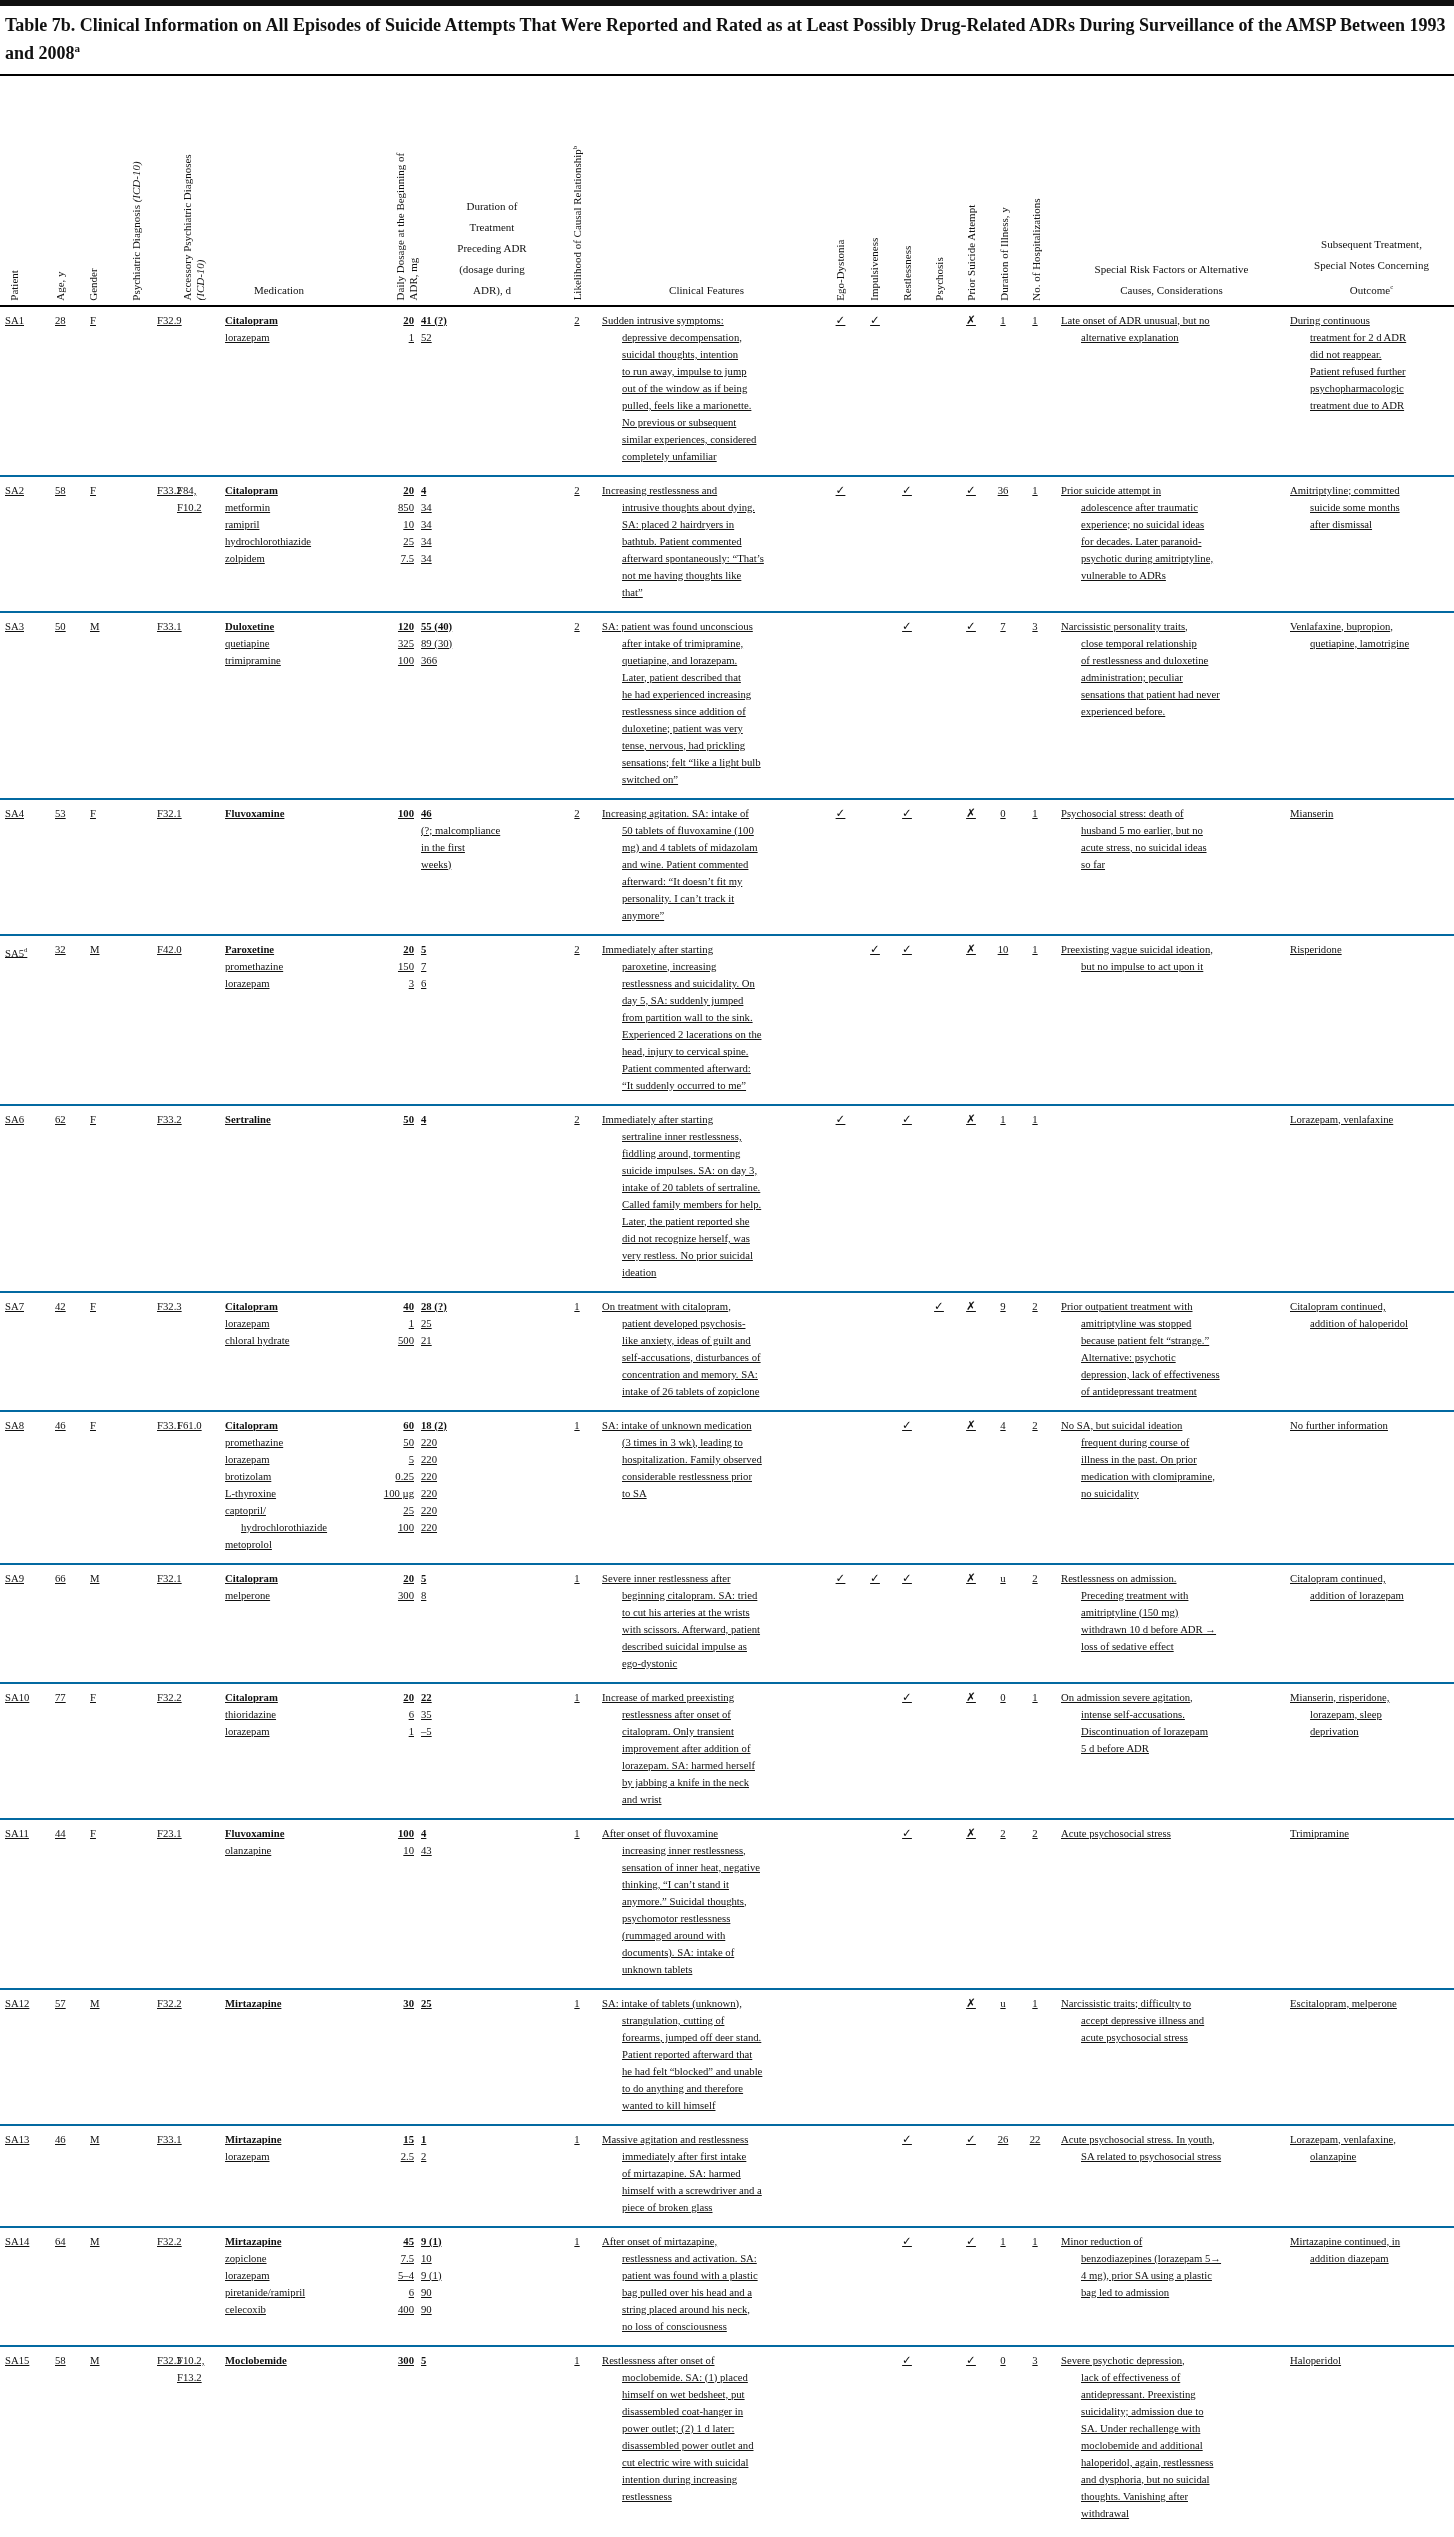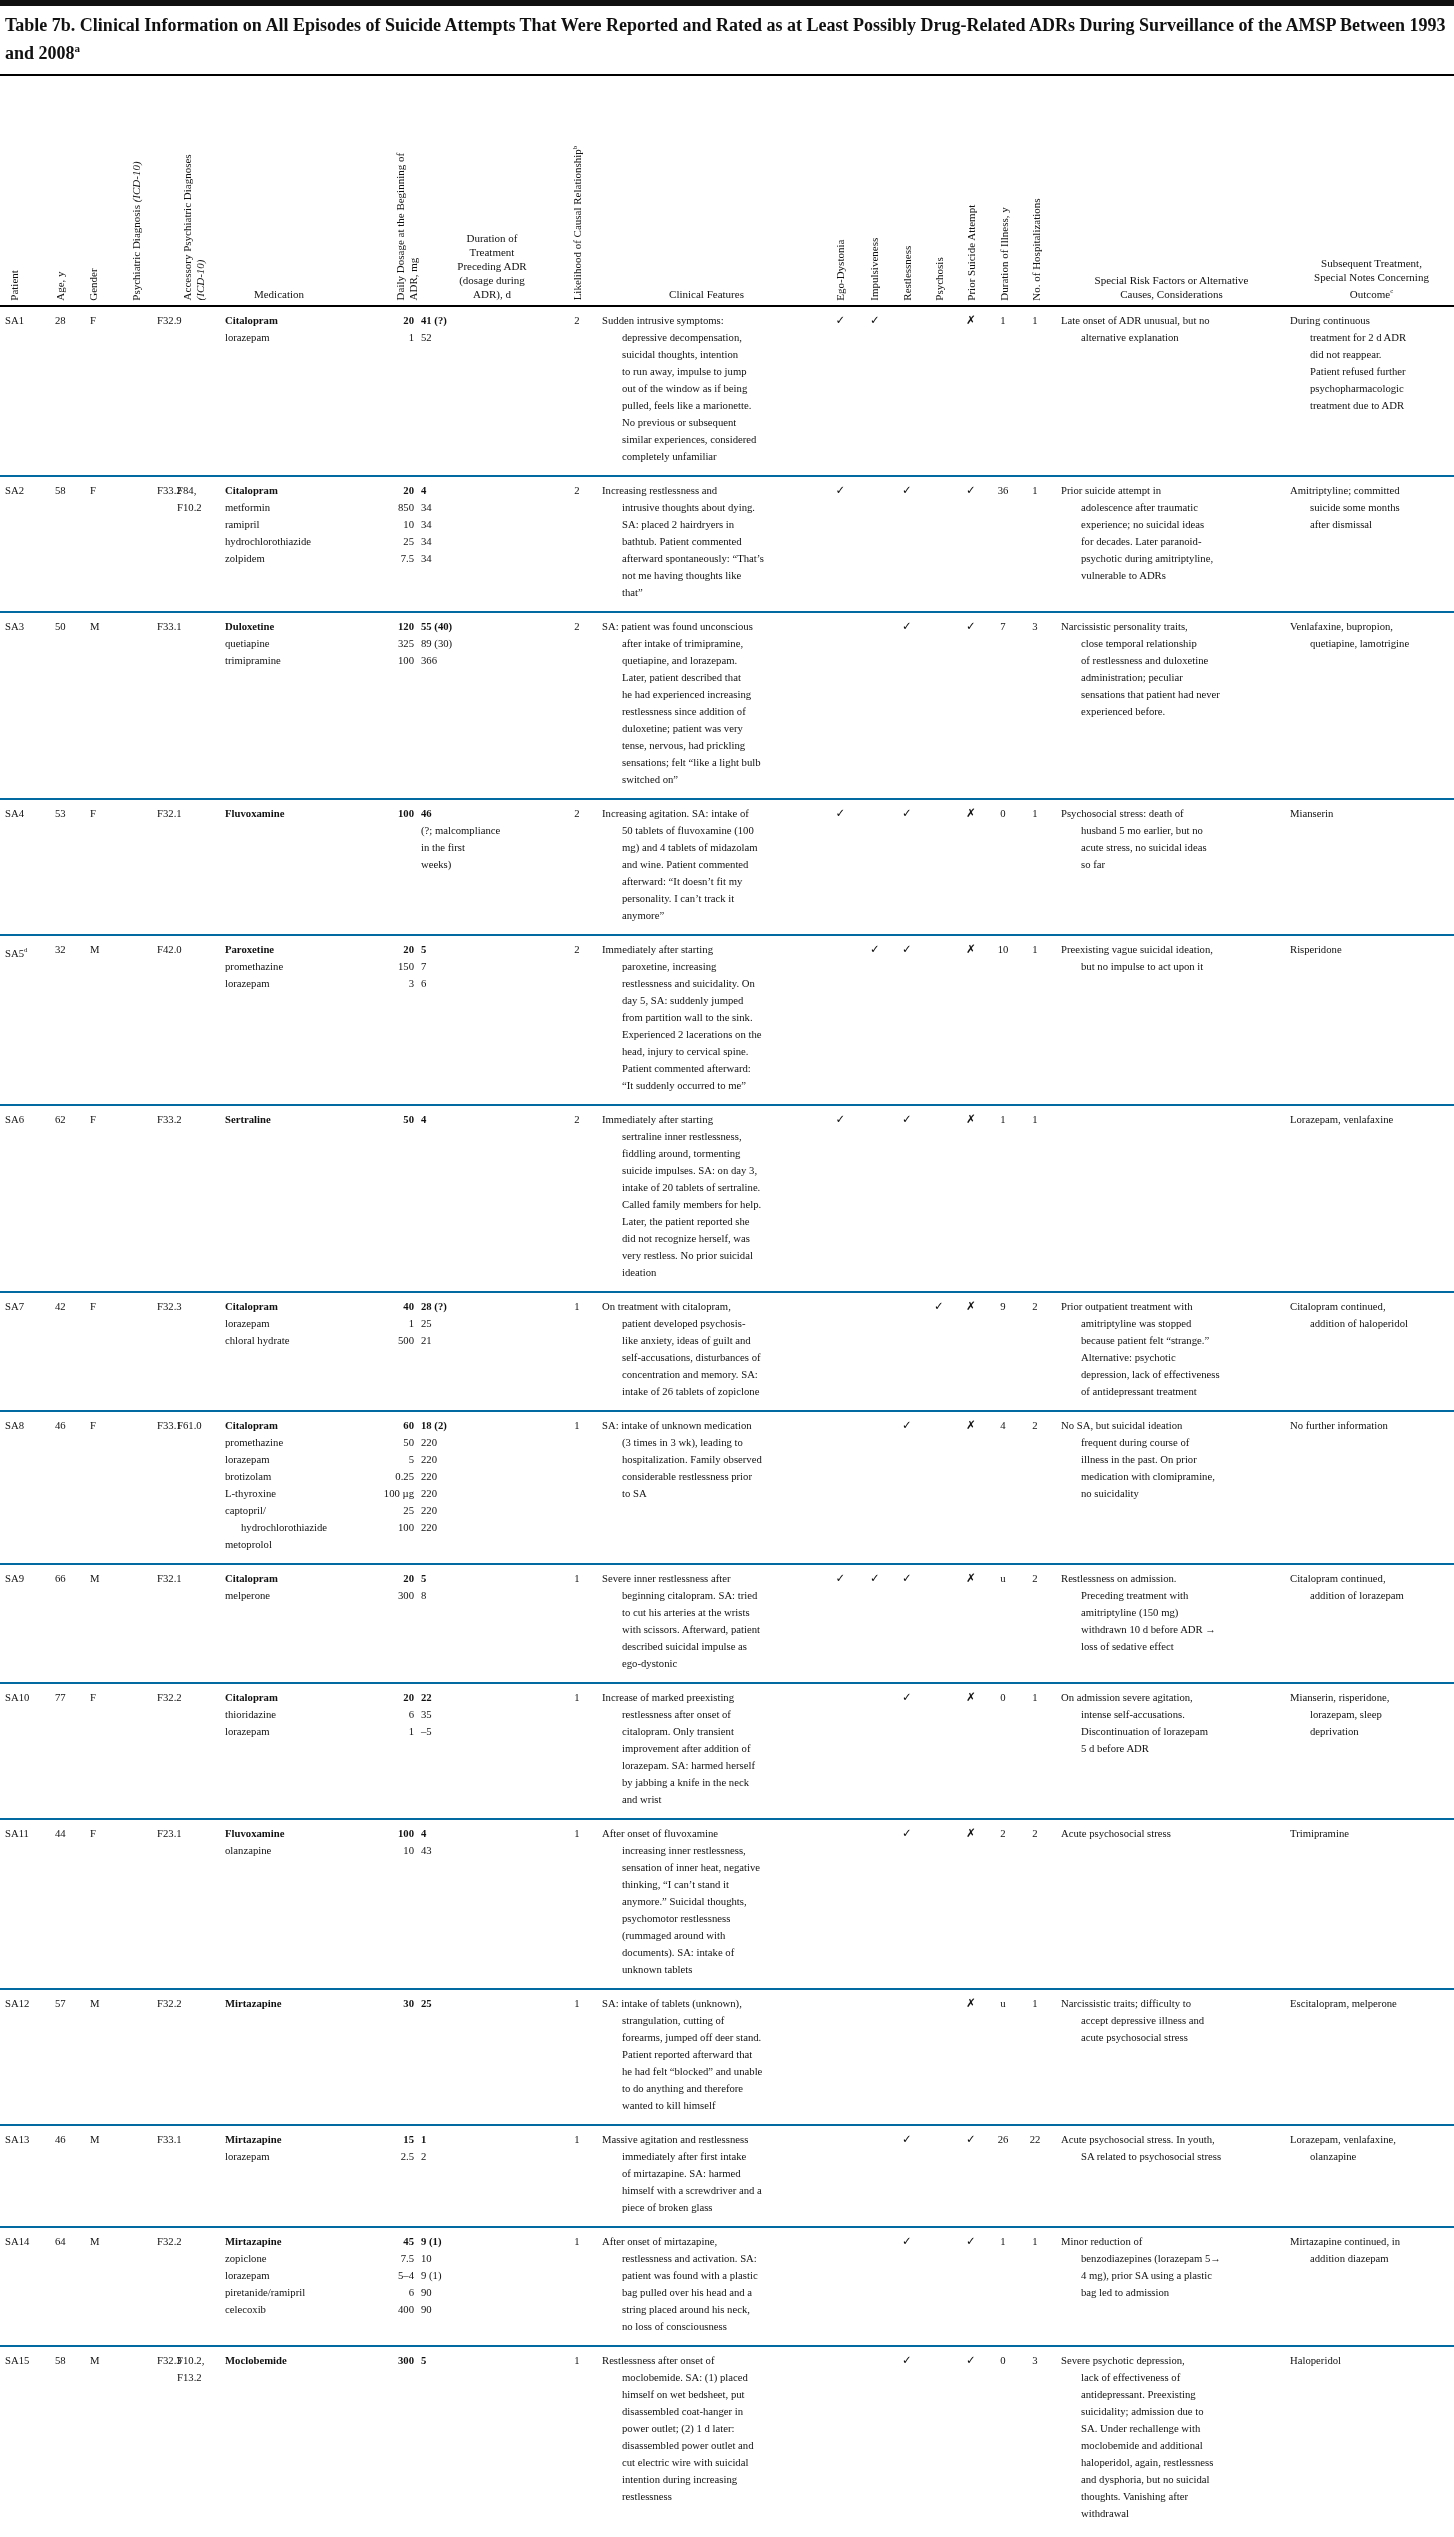--- a/index.html
+++ b/index.html
@@ -8,25 +8,25 @@
     font-family:"Liberation Serif","DejaVu Serif","DejaVu Sans",serif;
     box-sizing:border-box;position:relative;
   }
   .topbar{height:5.6px;background:#101010;width:100%;}
   .title{font-weight:bold;font-size:18px;line-height:23px;padding:8px 7px 9px 5px;}
   .title sup{font-size:11px;}
   
   .thead{position:relative;height:229px;border-top:2px solid #000;border-bottom:2.5px solid #000;}
   .vrot{position:absolute;bottom:4px;transform-origin:left bottom;transform:rotate(-90deg);
         white-space:nowrap;font-size:11px;line-height:12.7px;}
-  .hhor{position:absolute;bottom:4px;font-size:11px;line-height:14px;text-align:center;white-space:pre-line;}
+  .hhor{position:absolute;bottom:4px;font-size:11px;line-height:21px;text-align:center;white-space:pre-line;}
   .it{font-style:italic;}
   sup{font-size:0.62em;}
   
-  #rows{width:1454px;}
+  #rows{width:1454px;text-decoration:underline;}
   .row{display:grid;
     grid-template-columns:51px 30px 35px 59px 48px 368px 231px 37px 32px 32px 32px 32px 32px 32px 235px 165px;
     align-items:start;padding:5px 0 10px;}
   .row + .row{border-top:2px solid #0369a1;}
   .cell{font-size:10.7px;line-height:17px;}
   .c-patient{padding-left:5px;}
   .c-age{padding-left:4px;}
   .c-gender{padding-left:9px;}
   .c-dx{padding-left:4px;margin-left:37px;}
   .c-dx2{white-space:pre-line;padding-left:2px;}

